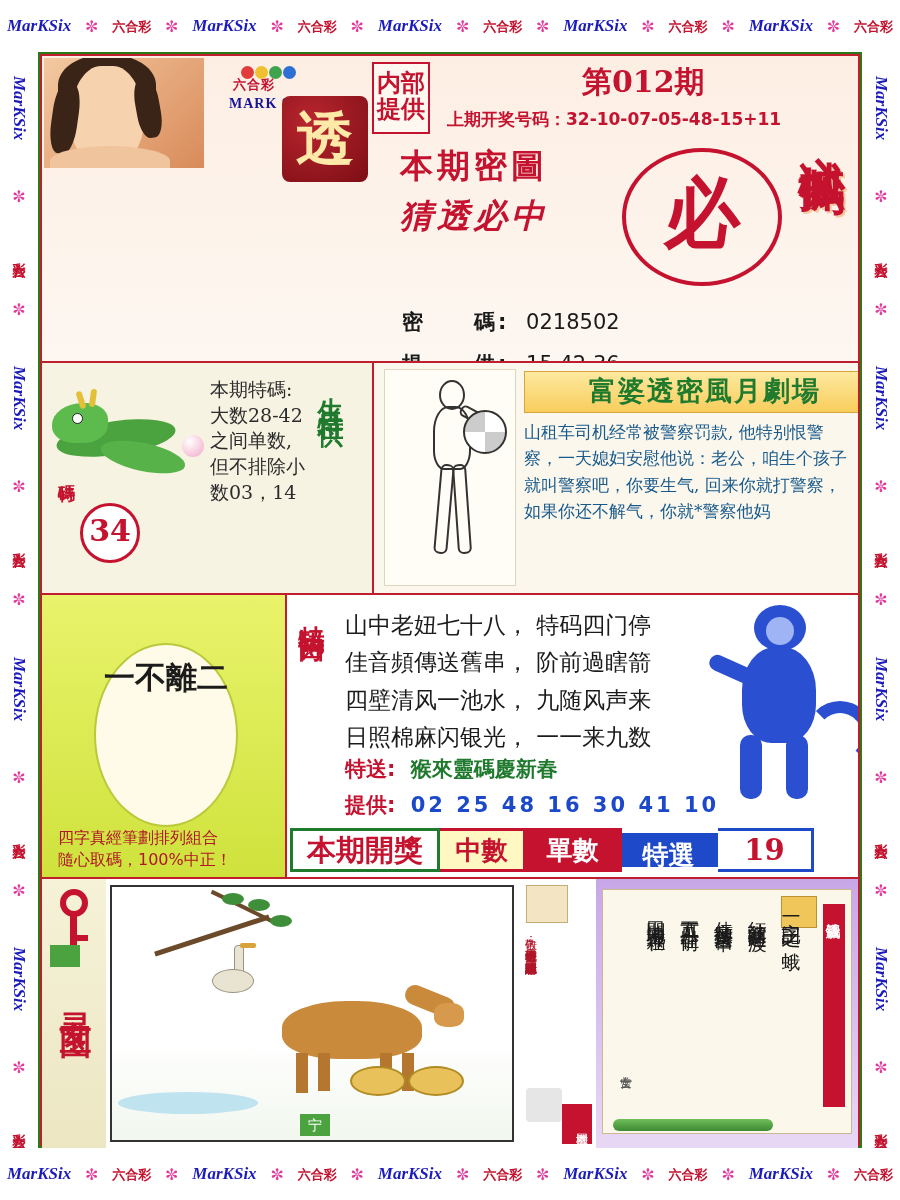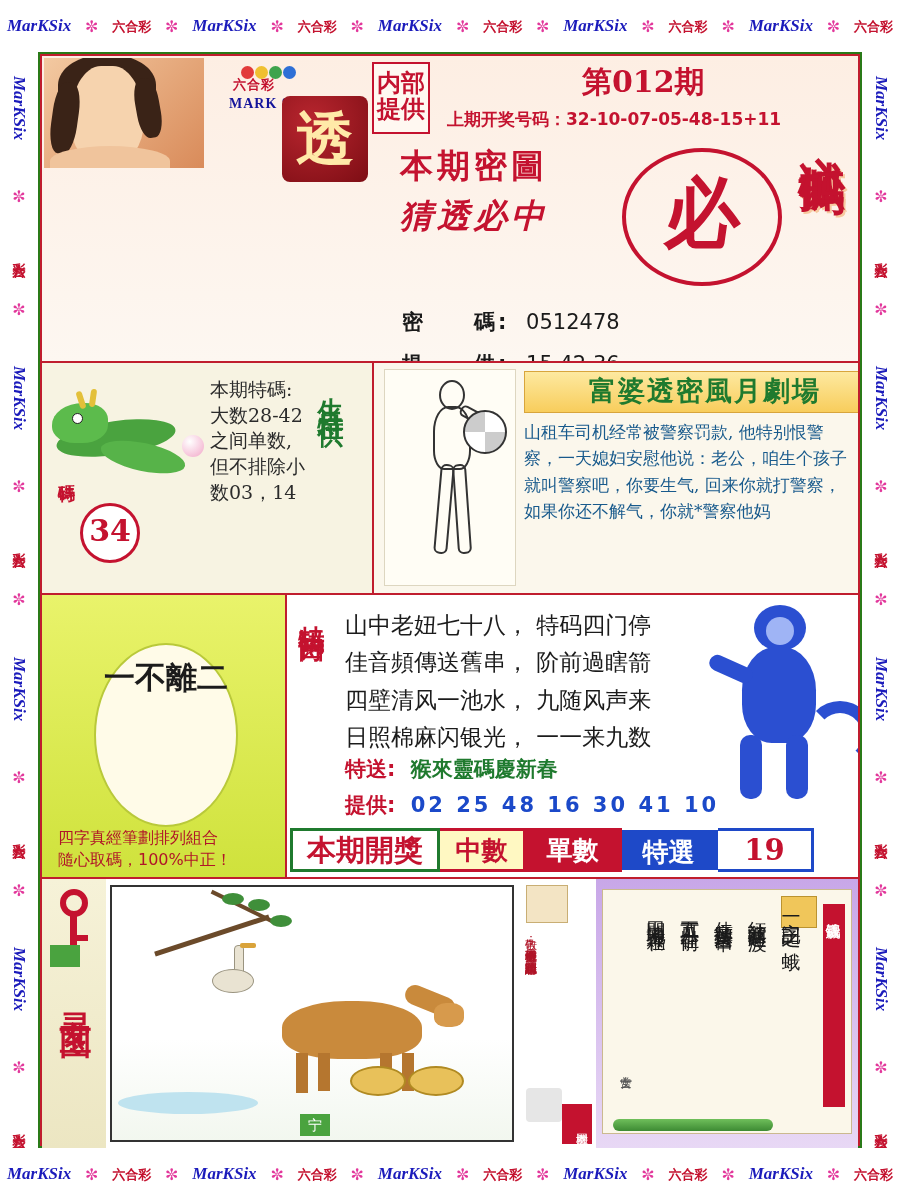--- a/index.html
+++ b/index.html
@@ -90,21 +90,21 @@
   .mk-body{position:absolute;left:40px;top:42px;width:74px;height:96px;background:#2b4fd1;border-radius:45% 45% 40% 40%;}
   .mk-arm{position:absolute;left:6px;top:56px;width:46px;height:16px;background:#2b4fd1;border-radius:9px;transform:rotate(24deg);}
   .mk-leg{position:absolute;left:38px;top:130px;width:22px;height:64px;background:#2b4fd1;border-radius:10px;}
   .mk-leg2{position:absolute;left:84px;top:130px;width:22px;height:64px;background:#2b4fd1;border-radius:10px;}
   .mk-tail{position:absolute;left:104px;top:96px;width:44px;height:44px;border:12px solid #2b4fd1;border-radius:50%;border-left-color:transparent;border-bottom-color:transparent;}
   
   .resbar{position:absolute;left:248px;bottom:4px;width:560px;height:46px;display:flex;align-items:center;}
   .rb-a{width:150px;height:44px;background:#fff;border:3px solid #1f7a2e;color:#c4122f;font-size:29px;font-weight:bold;text-align:center;line-height:38px;box-sizing:border-box;}
   .rb-b{width:86px;height:44px;background:#fff8c2;border:3px solid #c4122f;border-left:none;color:#c4122f;font-size:26px;font-weight:bold;text-align:center;line-height:38px;box-sizing:border-box;}
   .rb-c{width:96px;height:44px;background:#c4122f;border:3px solid #c4122f;border-left:none;color:#fff;font-size:26px;font-weight:bold;text-align:center;line-height:38px;box-sizing:border-box;}
-  .rb-d{width:96px;height:40px;background:#1e49c8;border:3px solid #1e49c8;border-left:none;color:#fff;font-size:26px;font-weight:bold;text-align:center;line-height:38px;box-sizing:border-box;}
+  .rb-d{width:96px;height:34px;background:#1e49c8;border:3px solid #1e49c8;border-left:none;color:#fff;font-size:26px;font-weight:bold;text-align:center;line-height:38px;box-sizing:border-box;}
   .rb-e{width:96px;height:44px;background:#fff;border:3px solid #1e49c8;border-left:none;color:#c4122f;font-size:29px;font-weight:bold;text-align:center;line-height:38px;box-sizing:border-box;font-family:"DejaVu Serif",serif;}
   
   .sec4{position:relative;height:269px;background:#fff;display:flex;}
   .s4a{position:relative;width:64px;background:linear-gradient(to bottom,#f6f2d8,#ece6c2);}
   .keyi{position:absolute;left:12px;top:10px;width:40px;height:60px;}
   .key-h{position:absolute;left:6px;top:0;width:28px;height:28px;border:6px solid #c4122f;border-radius:50%;box-sizing:border-box;}
   .key-s{position:absolute;left:16px;top:26px;width:7px;height:32px;background:#c4122f;}
   .key-t{position:absolute;left:22px;top:46px;width:12px;height:6px;background:#c4122f;}
   .greenbox{position:absolute;left:8px;top:66px;width:30px;height:22px;background:#4aa33f;}
   .xunbao{position:absolute;left:12px;top:108px;writing-mode:vertical-rl;font-size:32px;font-weight:bold;color:#c4122f;letter-spacing:8px;}
@@ -250,21 +250,21 @@
 
       <div class="tou">透</div>
       <div class="neibu">内部提供</div>
       <div class="issue">第012期</div>
       <div class="lastdraw">上期开奖号码：32-10-07-05-48-15+11</div>
       <div class="bigline1">本期密圖</div>
       <div class="bigline2">猜透必中</div>
 
       <div class="kv" style="left:360px;top:252px;">
         <b>密　　碼:</b>
-        <span style="margin-left:10px">0512478</span>
+        <span style="margin-left:10px">0218502</span>
       </div>
       <div class="kv" style="left:360px;top:294px;">
         <b>提　　供:</b>
         <span style="margin-left:10px">15  42  36</span>
       </div>
 
       <div class="seal">
         <span>必</span>
       </div>
       <div class="vtitle">心诚抓码</div>

